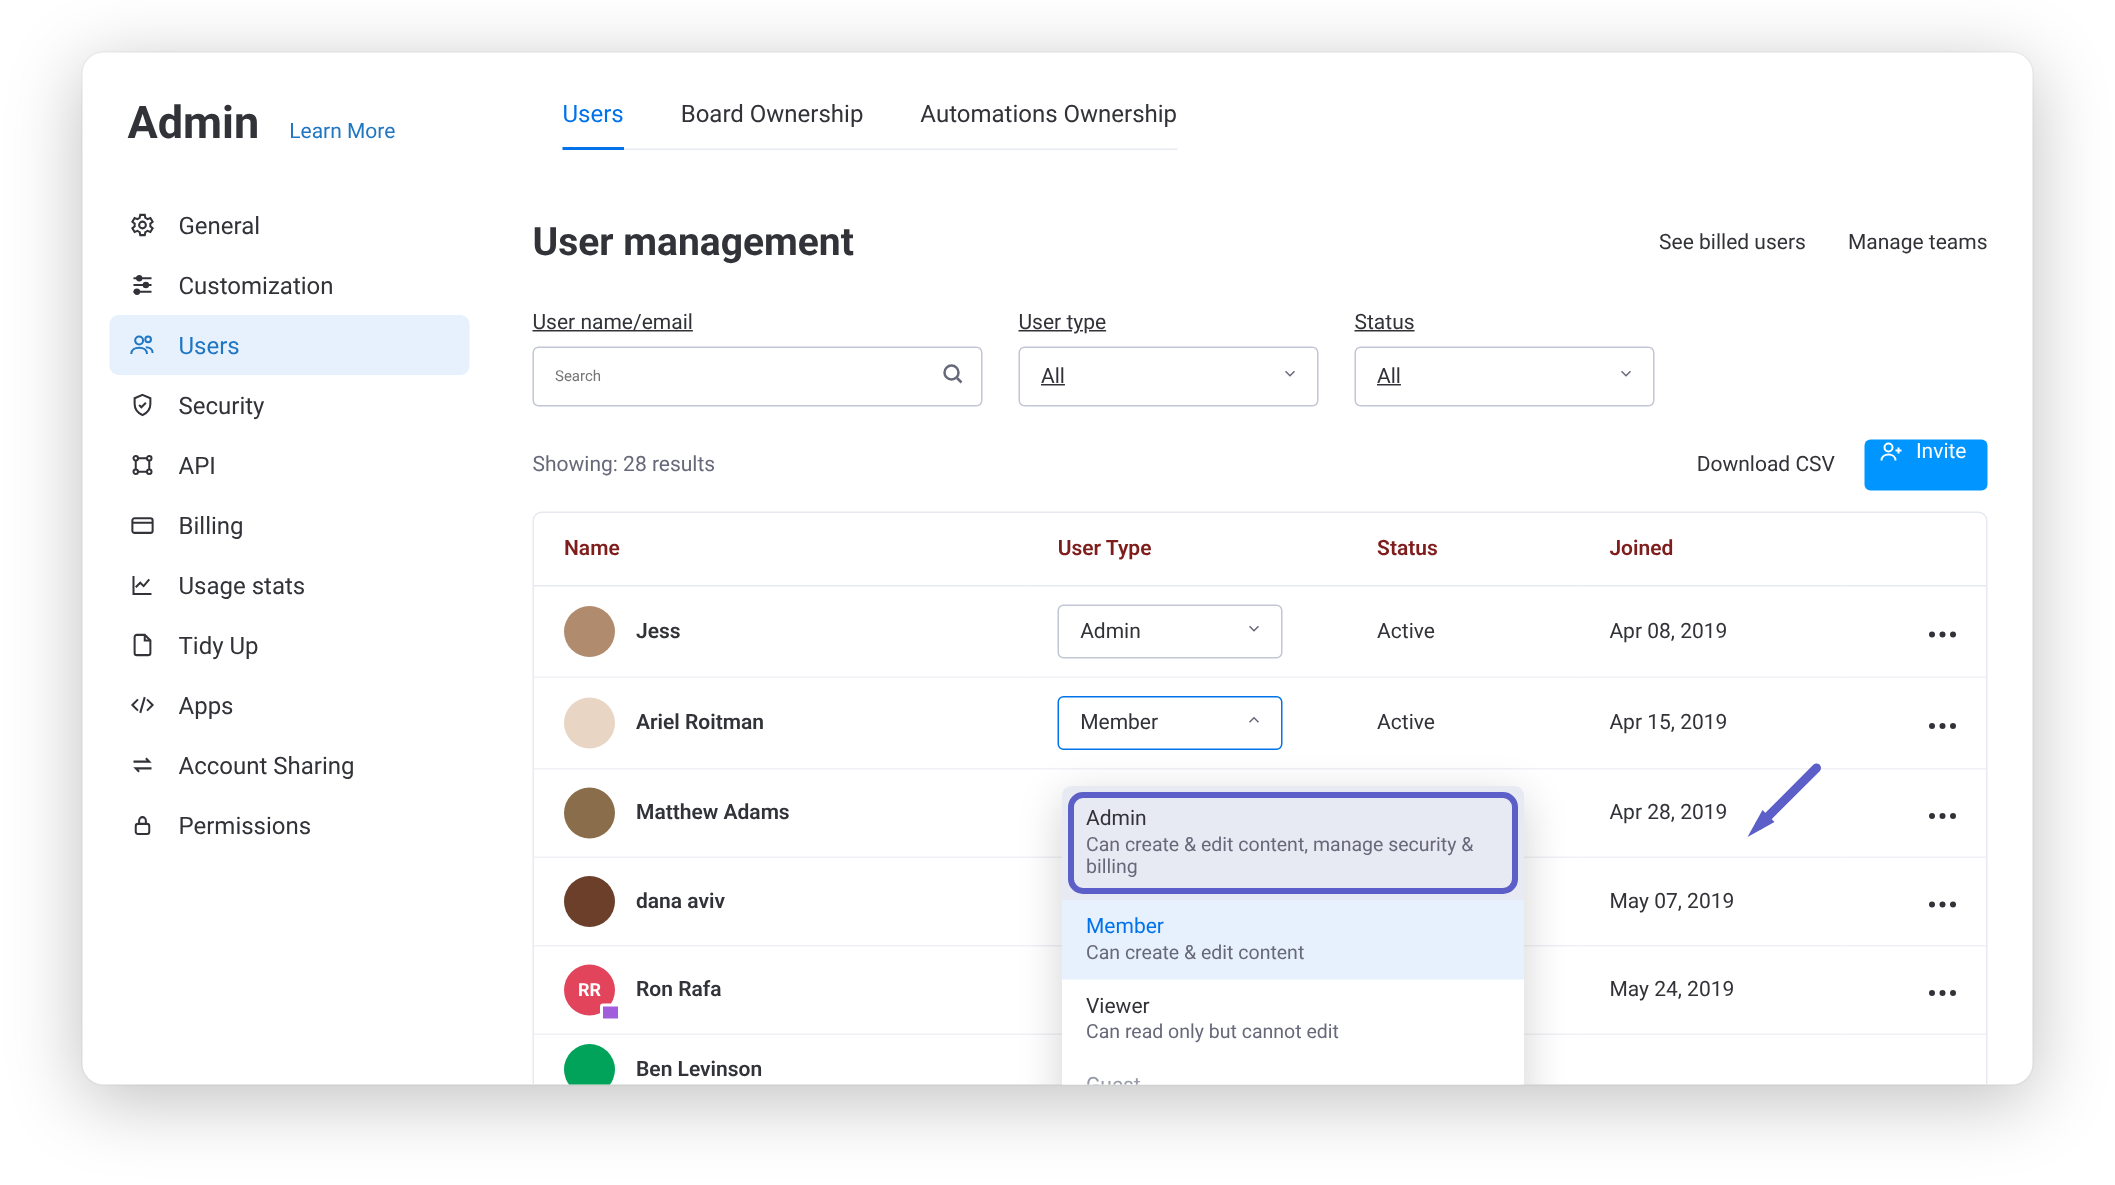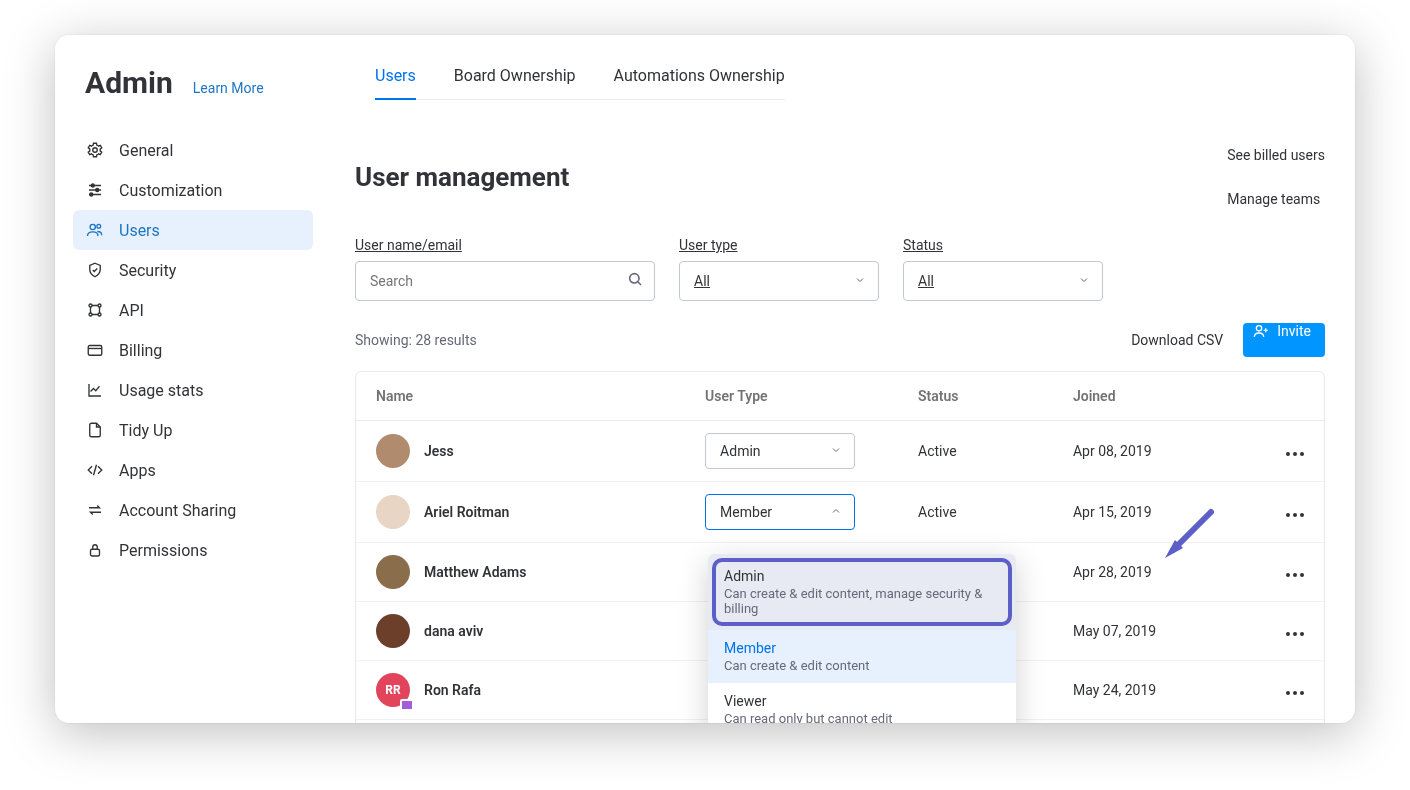--- a/index.html
+++ b/index.html
@@ -38,42 +38,42 @@
 
     .sidebar { width: 270px; padding: 30px 12px 0 18px; }
     .side-item { display: flex; align-items: center; gap: 14px; padding: 10px 12px; border-radius: 6px; color: #323338; font-size: 16px; cursor: pointer; }
     .side-item.active { background: #e6f1fd; color: #1f76c2; }
     .side-icon { width: 20px; height: 20px; display: inline-flex; align-items: center; justify-content: center; flex: 0 0 20px; }
     .side-icon svg { width: 18px; height: 18px; stroke: currentColor; fill: none; stroke-width: 1.8; }
 
     .main { flex: 1; padding: 28px 30px 0 30px; min-width: 0; position: relative; }
     .page-header { display: flex; align-items: center; justify-content: space-between; margin-top: 19px; }
     .page-title { font-size: 26px; font-weight: 700; color: #323338; }
-    .page-actions { display: flex; gap: 28px; font-size: 14px; color: #323338; flex-direction: column; }
+    .page-actions { display: flex; gap: 28px; font-size: 14px; color: #323338; }
     .page-actions span { cursor: pointer; }
 
     .filters { display: flex; gap: 24px; margin-top: 30px; text-decoration: underline; }
     .field { display: flex; flex-direction: column; gap: 8px; }
     .field-label { font-size: 14px; color: #323338; }
     .input-wrap { position: relative; }
-    .text-input { height: 40px; border: 1px solid #c3c6d4; border-radius: 4px; padding: 0 40px 0 14px; font-size: 14px; color: #676879; width: 300px; background: #fff; }
+    .text-input { height: 40px; border: 1px solid #c3c6d4; border-radius: 4px; padding: 0 40px 0 14px; font-size: 10px; color: #676879; width: 300px; background: #fff; }
     .search-icon-pos { position: absolute; right: 12px; top: 50%; transform: translateY(-50%); color: #676879; }
     .select { height: 40px; border: 1px solid #c3c6d4; border-radius: 4px; padding: 0 36px 0 14px; font-size: 14px; color: #323338; width: 200px; background: #fff; display: flex; align-items: center; position: relative; cursor: pointer; }
     .chev-pos { position: absolute; right: 12px; top: 50%; transform: translateY(-50%); color: #676879; }
 
     .results-row { display: flex; align-items: center; justify-content: space-between; margin-top: 22px; }
     .results-text { font-size: 14px; color: #676879; }
     .results-actions { display: flex; align-items: center; gap: 20px; }
     .dl-csv { font-size: 14px; color: #323338; cursor: pointer; }
     .invite-btn { background: #0095ff; color: #fff; border: none; border-radius: 4px; height: 34px; padding: 0 14px 0 10px; font-size: 14px; display: inline-flex; align-items: flex-start; gap: 8px; cursor: pointer; }
     .invite-btn svg { width: 16px; height: 16px; stroke: #fff; fill: none; stroke-width: 2; }
 
     .table-wrap { border: 1px solid #e6e9ef; border-radius: 6px; margin-top: 14px; overflow: visible; }
     table { width: 100%; border-collapse: collapse; }
-    th { text-align: left; font-size: 14px; font-weight: 600; color: #737373; padding: 16px 20px; border-bottom: 1px solid #e6e9ef; }
+    th { text-align: left; font-size: 14px; font-weight: 600; color: #7f1d1d; padding: 16px 20px; border-bottom: 1px solid #e6e9ef; }
     td { padding: 12px 20px; border-bottom: 1px solid #f0f1f5; font-size: 14px; color: #323338; vertical-align: middle; }
     tr:last-child td { border-bottom: none; }
     .col-name { width: 34%; }
     .col-type { width: 22%; }
     .col-status { width: 16%; }
     .col-joined { width: 18%; }
     .col-act { width: 10%; text-align: right; }
 
     .user-cell { display: flex; align-items: center; gap: 14px; }
     .avatar { width: 34px; height: 34px; border-radius: 50%; flex: 0 0 34px; display: inline-flex; align-items: center; justify-content: center; color: #fff; font-size: 12px; font-weight: 700; position: relative; }

